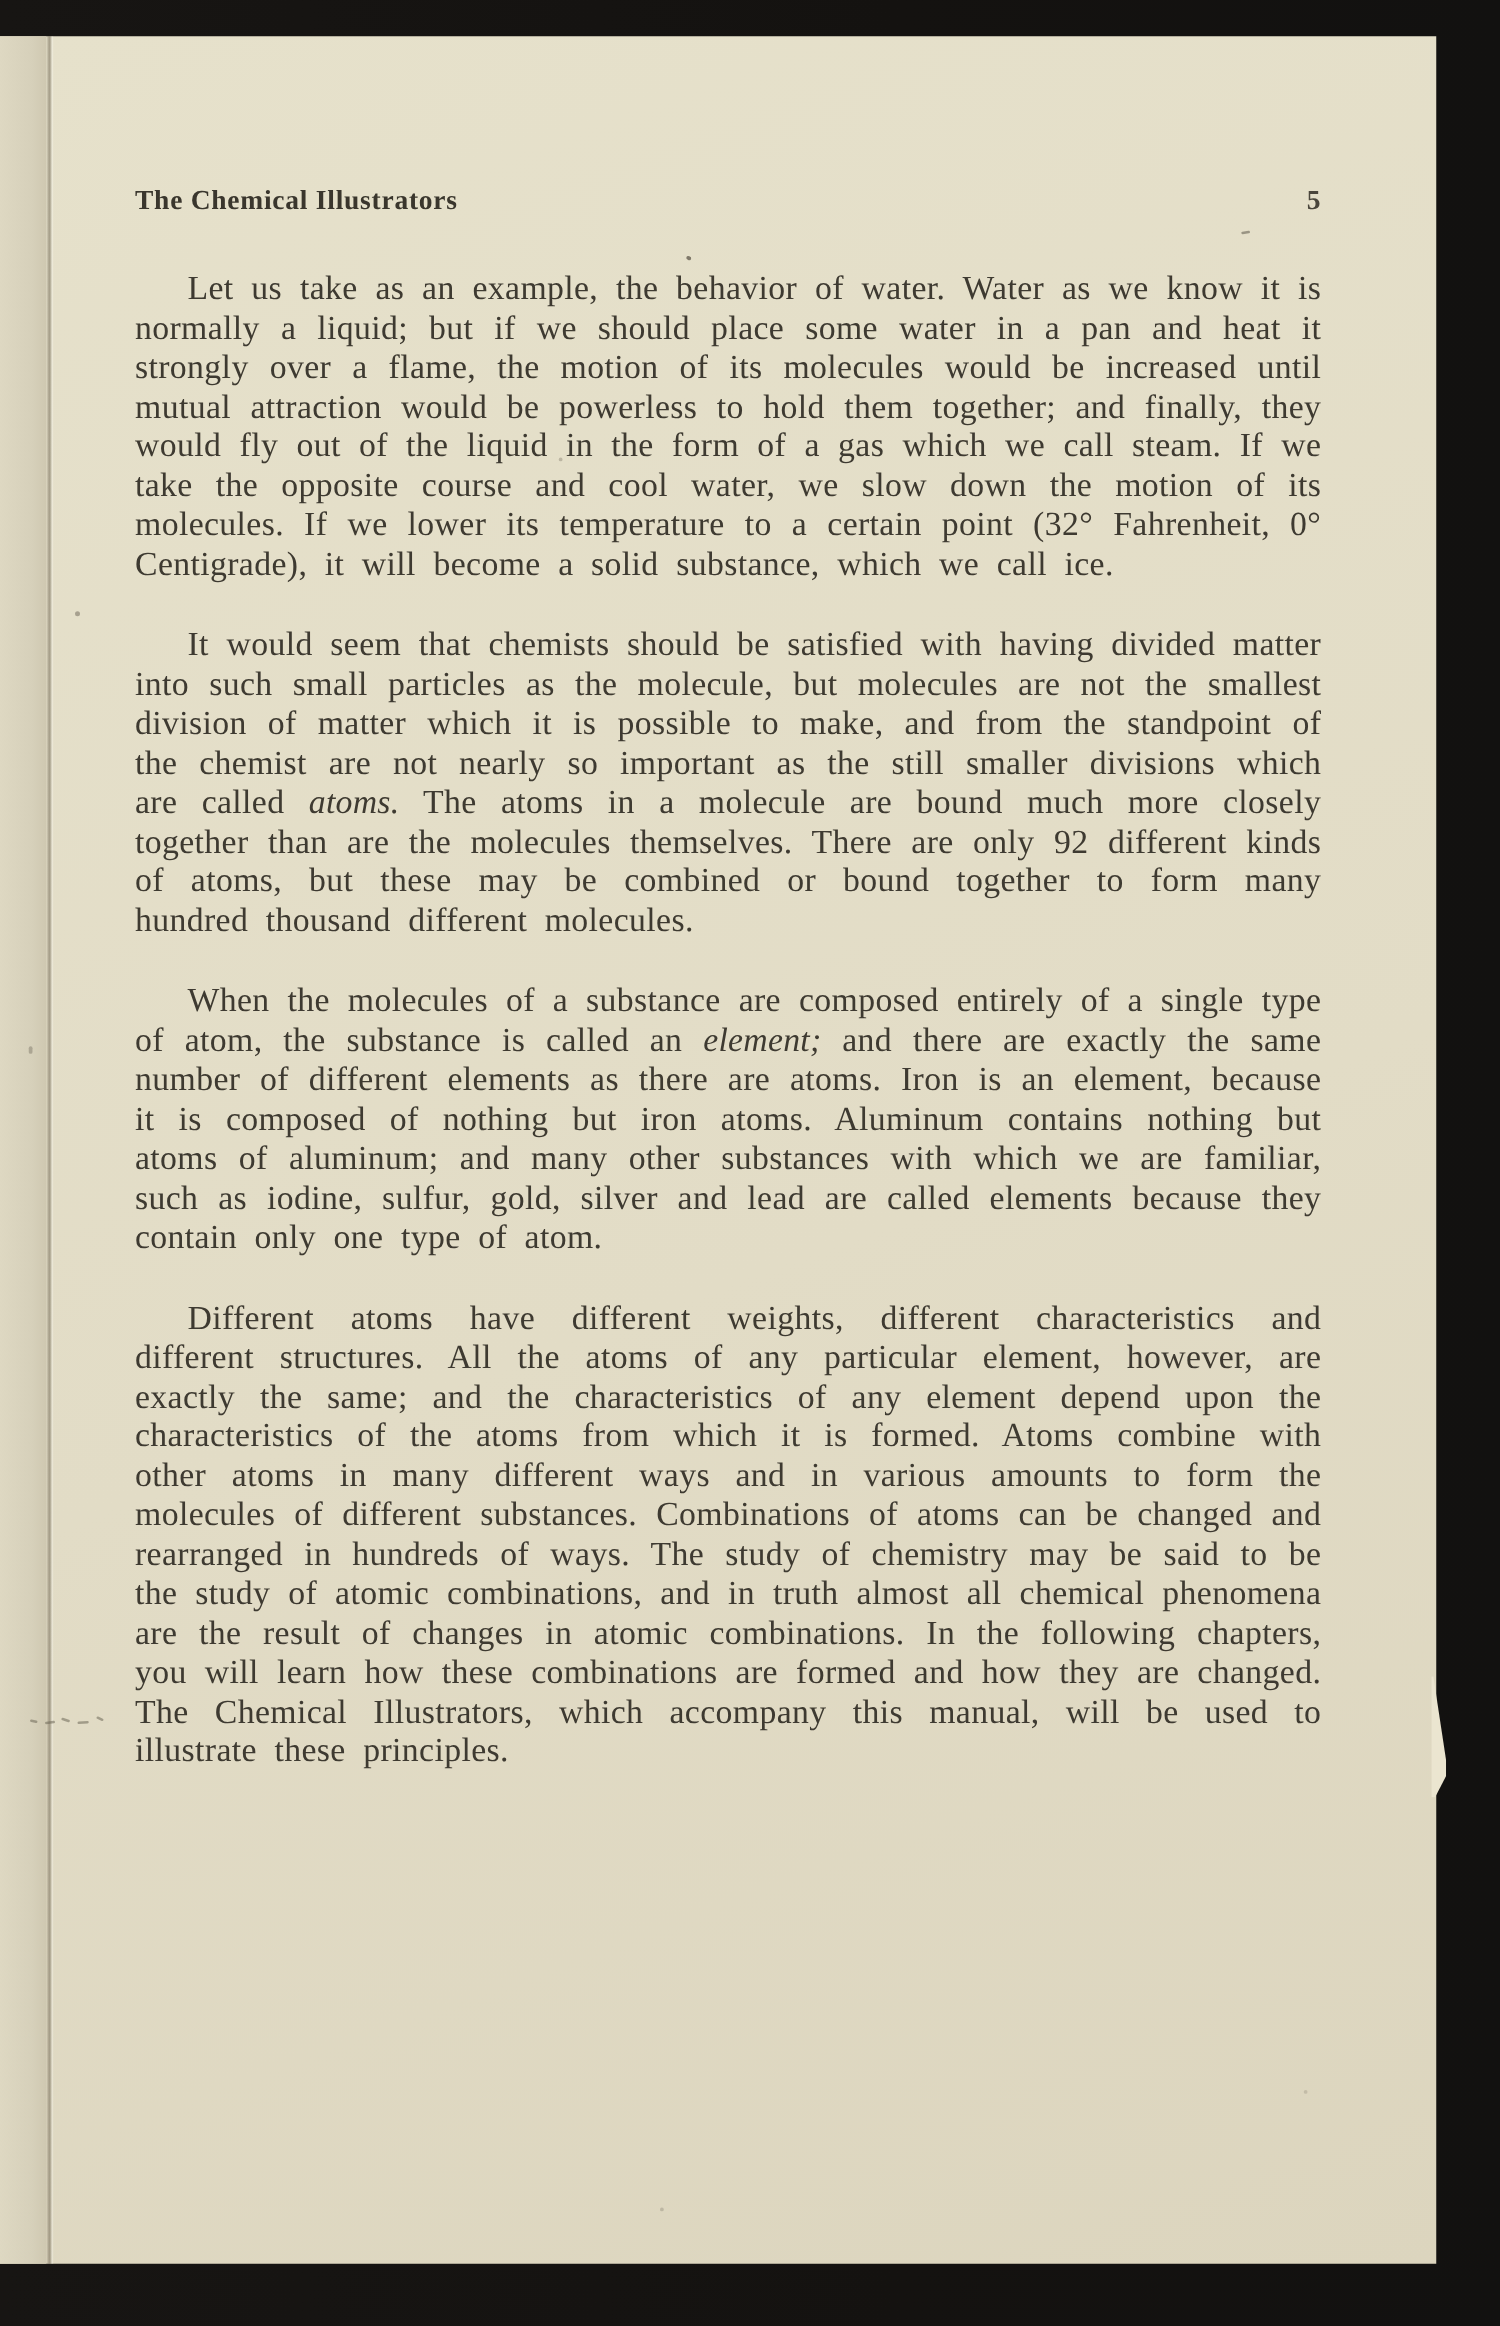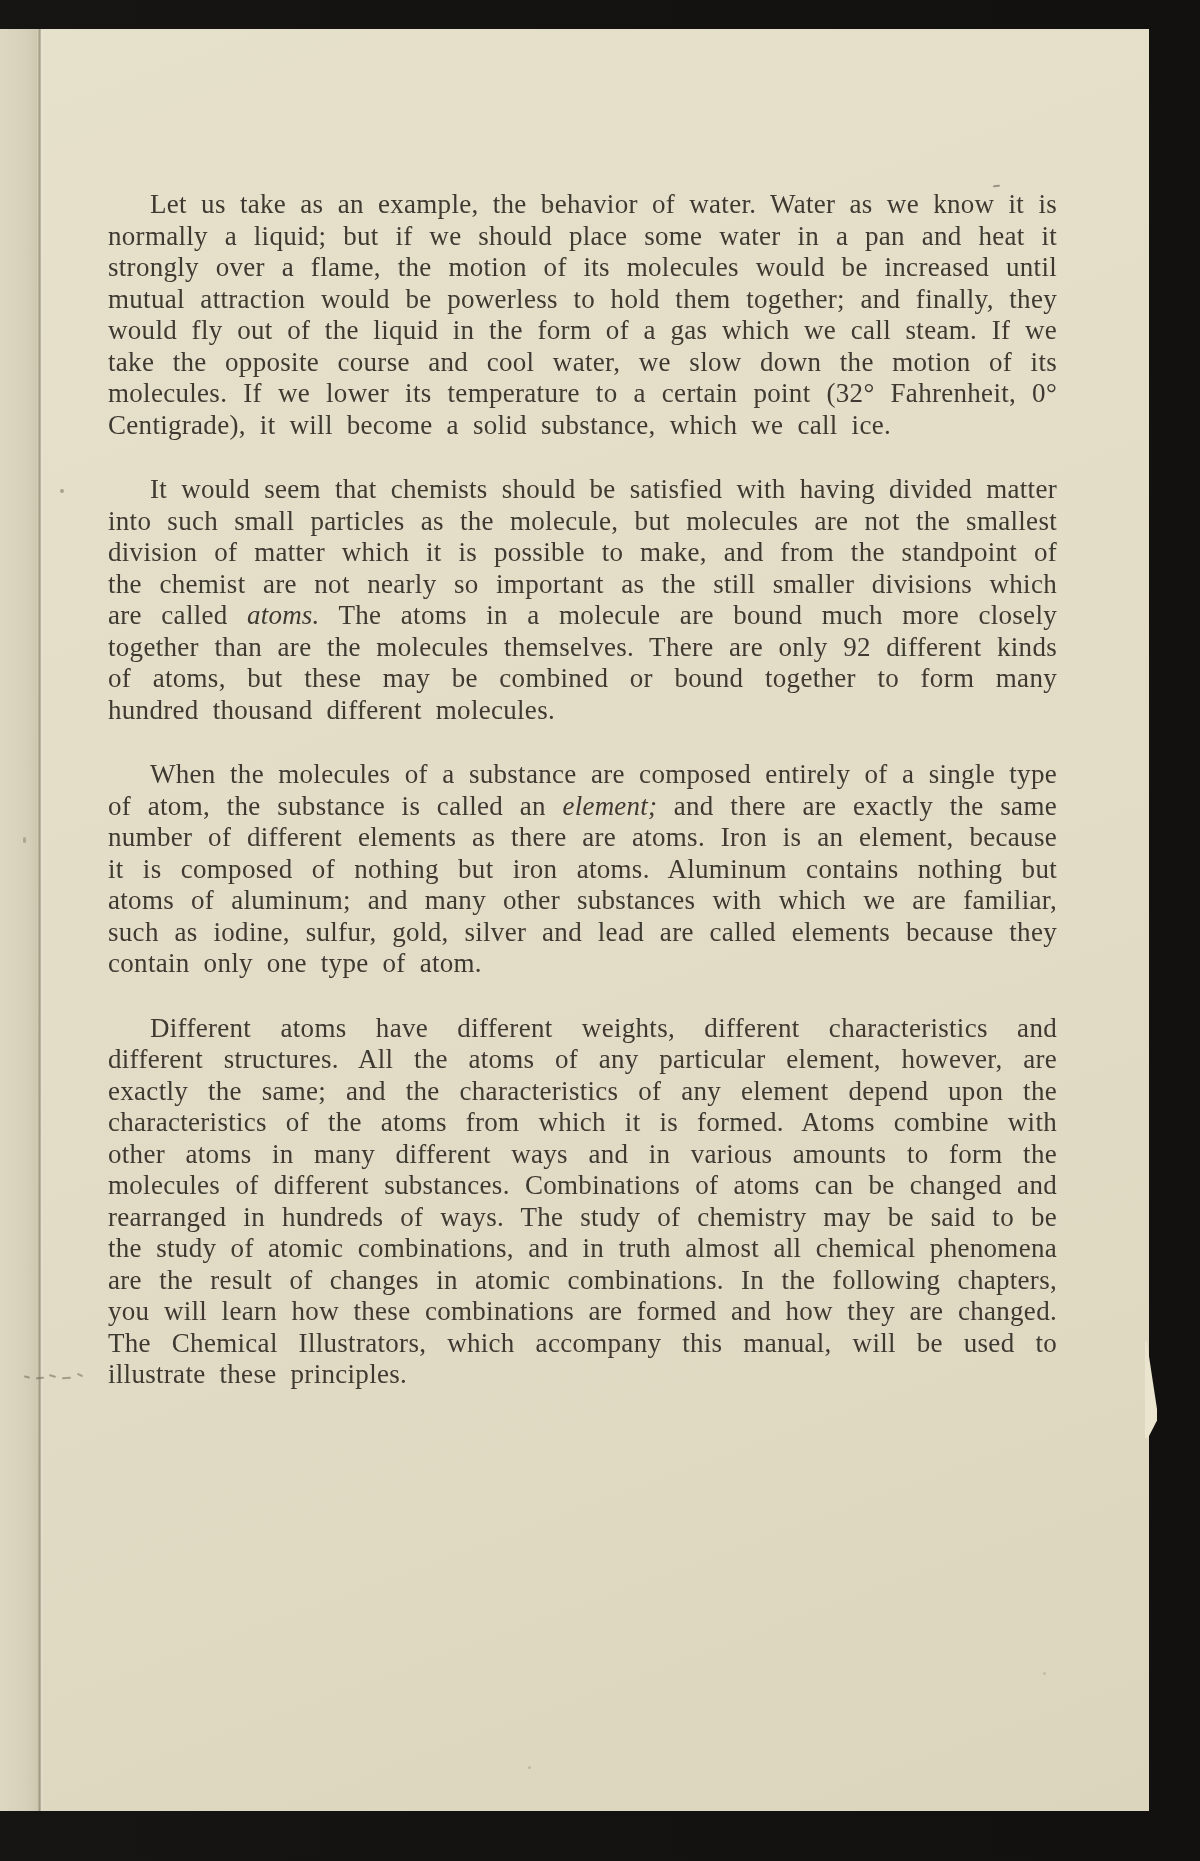--- a/index.html
+++ b/index.html
@@ -111,20 +111,24 @@
 </head>
 <body>
 
 <div class="scan-backdrop"></div>
 
 <div class="page">
   <div class="underpage-strip"></div>
   <div class="crease-line"></div>
 
   <div class="content">
+    <div class="page-header">
+      <span class="title">The Chemical Illustrators</span>
+      <span class="folio">5</span>
+    </div>
     <div class="body-text">
         <p><span>Let us take as an example, the behavior of water.  Water as we know it is normally a liquid; but if we should place some water in a pan and heat it strongly over a flame, the motion of its molecules would be increased until mutual attraction would be powerless to hold them together; and finally, they would fly out of the liquid in the form of a gas which we call steam.  If we take the opposite course and cool water, we slow down the motion of its molecules.  If we lower its temperature to a certain point (32° Fahrenheit, 0° Centigrade), it will become a solid substance, which we call ice.</span></p>
         <p><span>It would seem that chemists should be satisfied with having divided matter into such small particles as the molecule, but molecules are not the smallest division of matter which it is possible to make, and from the standpoint of the chemist are not nearly so important as the still smaller divisions which are called </span><em>atoms.</em><span>  The atoms in a molecule are bound much more closely together than are the molecules themselves.  There are only 92 different kinds of atoms, but these may be combined or bound together to form many hundred thousand different molecules.</span></p>
         <p><span>When the molecules of a substance are composed entirely of a single type of atom, the substance is called an </span><em>element;</em><span> and there are exactly the same number of different elements as there are atoms.  Iron is an element, because it is composed of nothing but iron atoms.  Aluminum contains nothing but atoms of aluminum; and many other substances with which we are familiar, such as iodine, sulfur, gold, silver and lead are called elements because they contain only one type of atom.</span></p>
         <p><span>Different atoms have different weights, different characteristics and different structures.  All the atoms of any particular element, however, are exactly the same; and the characteristics of any element depend upon the characteristics of the atoms from which it is formed.  Atoms combine with other atoms in many different ways and in various amounts to form the molecules of different substances.  Combinations of atoms can be changed and rearranged in hundreds of ways.  The study of chemistry may be said to be the study of atomic combinations, and in truth almost all chemical phenomena are the result of changes in atomic combinations.  In the following chapters, you will learn how these combinations are formed and how they are changed.  The Chemical Illustrators, which accompany this manual, will be used to illustrate these principles.</span></p>
       </div>
   </div>
 
   <span class="speck sp1"></span>
   <span class="speck sp2"></span>

